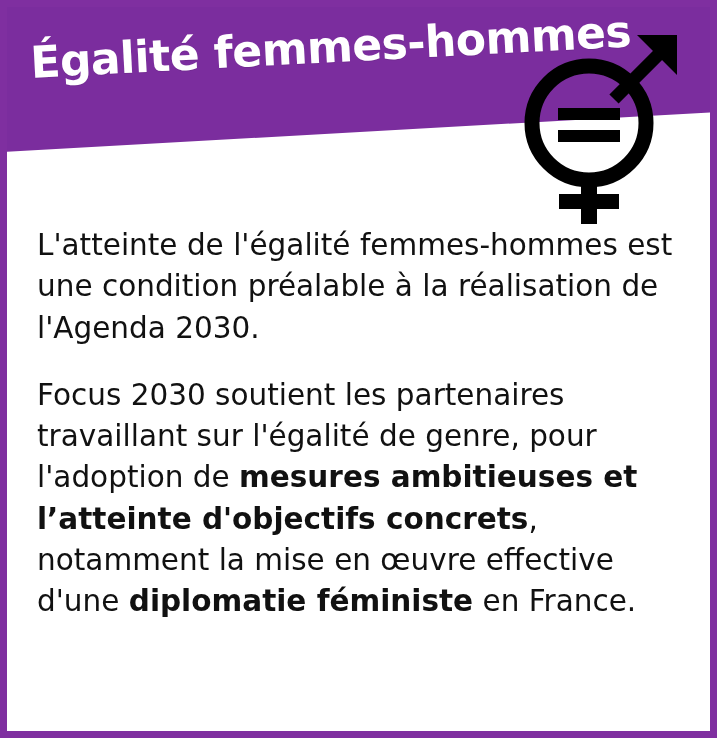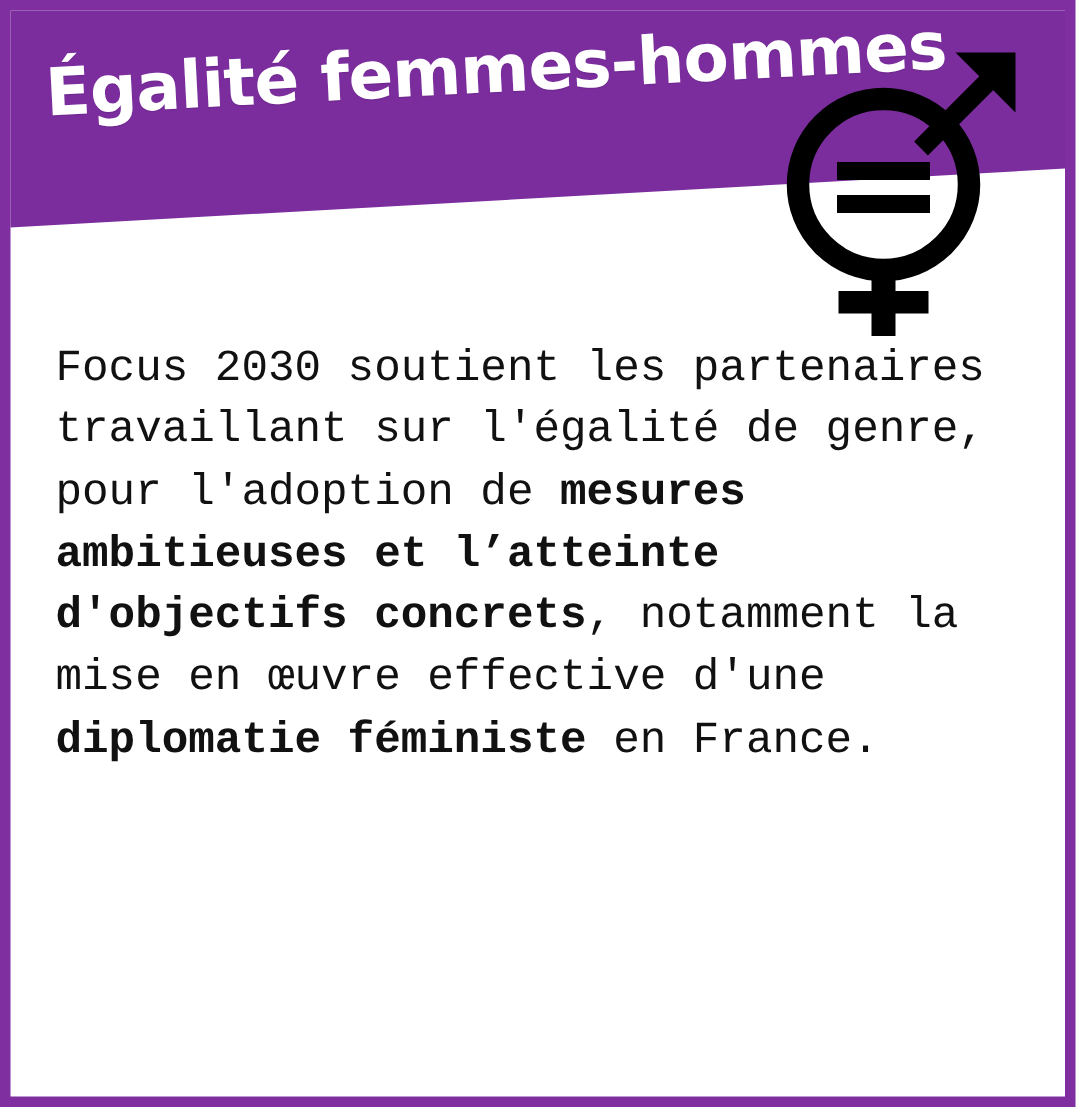--- a/index.html
+++ b/index.html
@@ -70,21 +70,21 @@
     right: 26px;
     top: 218px;
     z-index: 2;
     color: #111111;
     font-size: 29.5px;
     line-height: 1.40;
   }
   .para {
     margin: 0 0 26px 0;
   }
-  .para:last-child { margin-bottom: 0; font-family: Liberation Mono, monospace; }
+  .para:last-child { margin-bottom: 0; }
   .bold { font-weight: bold; }
 </style>
 </head>
 <body>
 
 <div class="card">
 
   <div class="header-band"></div>
 
   <div class="header-title">Égalité femmes-hommes</div>
@@ -101,16 +101,17 @@
 
       <rect x="95" y="163" width="16" height="48" fill="#000000"></rect>
       <rect x="73" y="181" width="60" height="15" fill="#000000"></rect>
 
       <rect x="72" y="95" width="62" height="12" fill="#000000"></rect>
       <rect x="72" y="117" width="62" height="12" fill="#000000"></rect>
     </svg>
   </div>
 
   <div class="body-text">
+    <p class="para">L'atteinte de l'égalité femmes-hommes est une condition préalable à la réalisation de l'Agenda 2030.</p>
     <p class="para"><span>Focus 2030 soutient les partenaires travaillant sur l'égalité de genre, pour l'adoption de </span><span class="bold">mesures ambitieuses et l’atteinte d'objectifs concrets</span><span>, notamment la mise en œuvre effective d'une </span><span class="bold">diplomatie féministe</span><span> en France.</span></p>
   </div>
 
 </div>
 
 </body></html>

